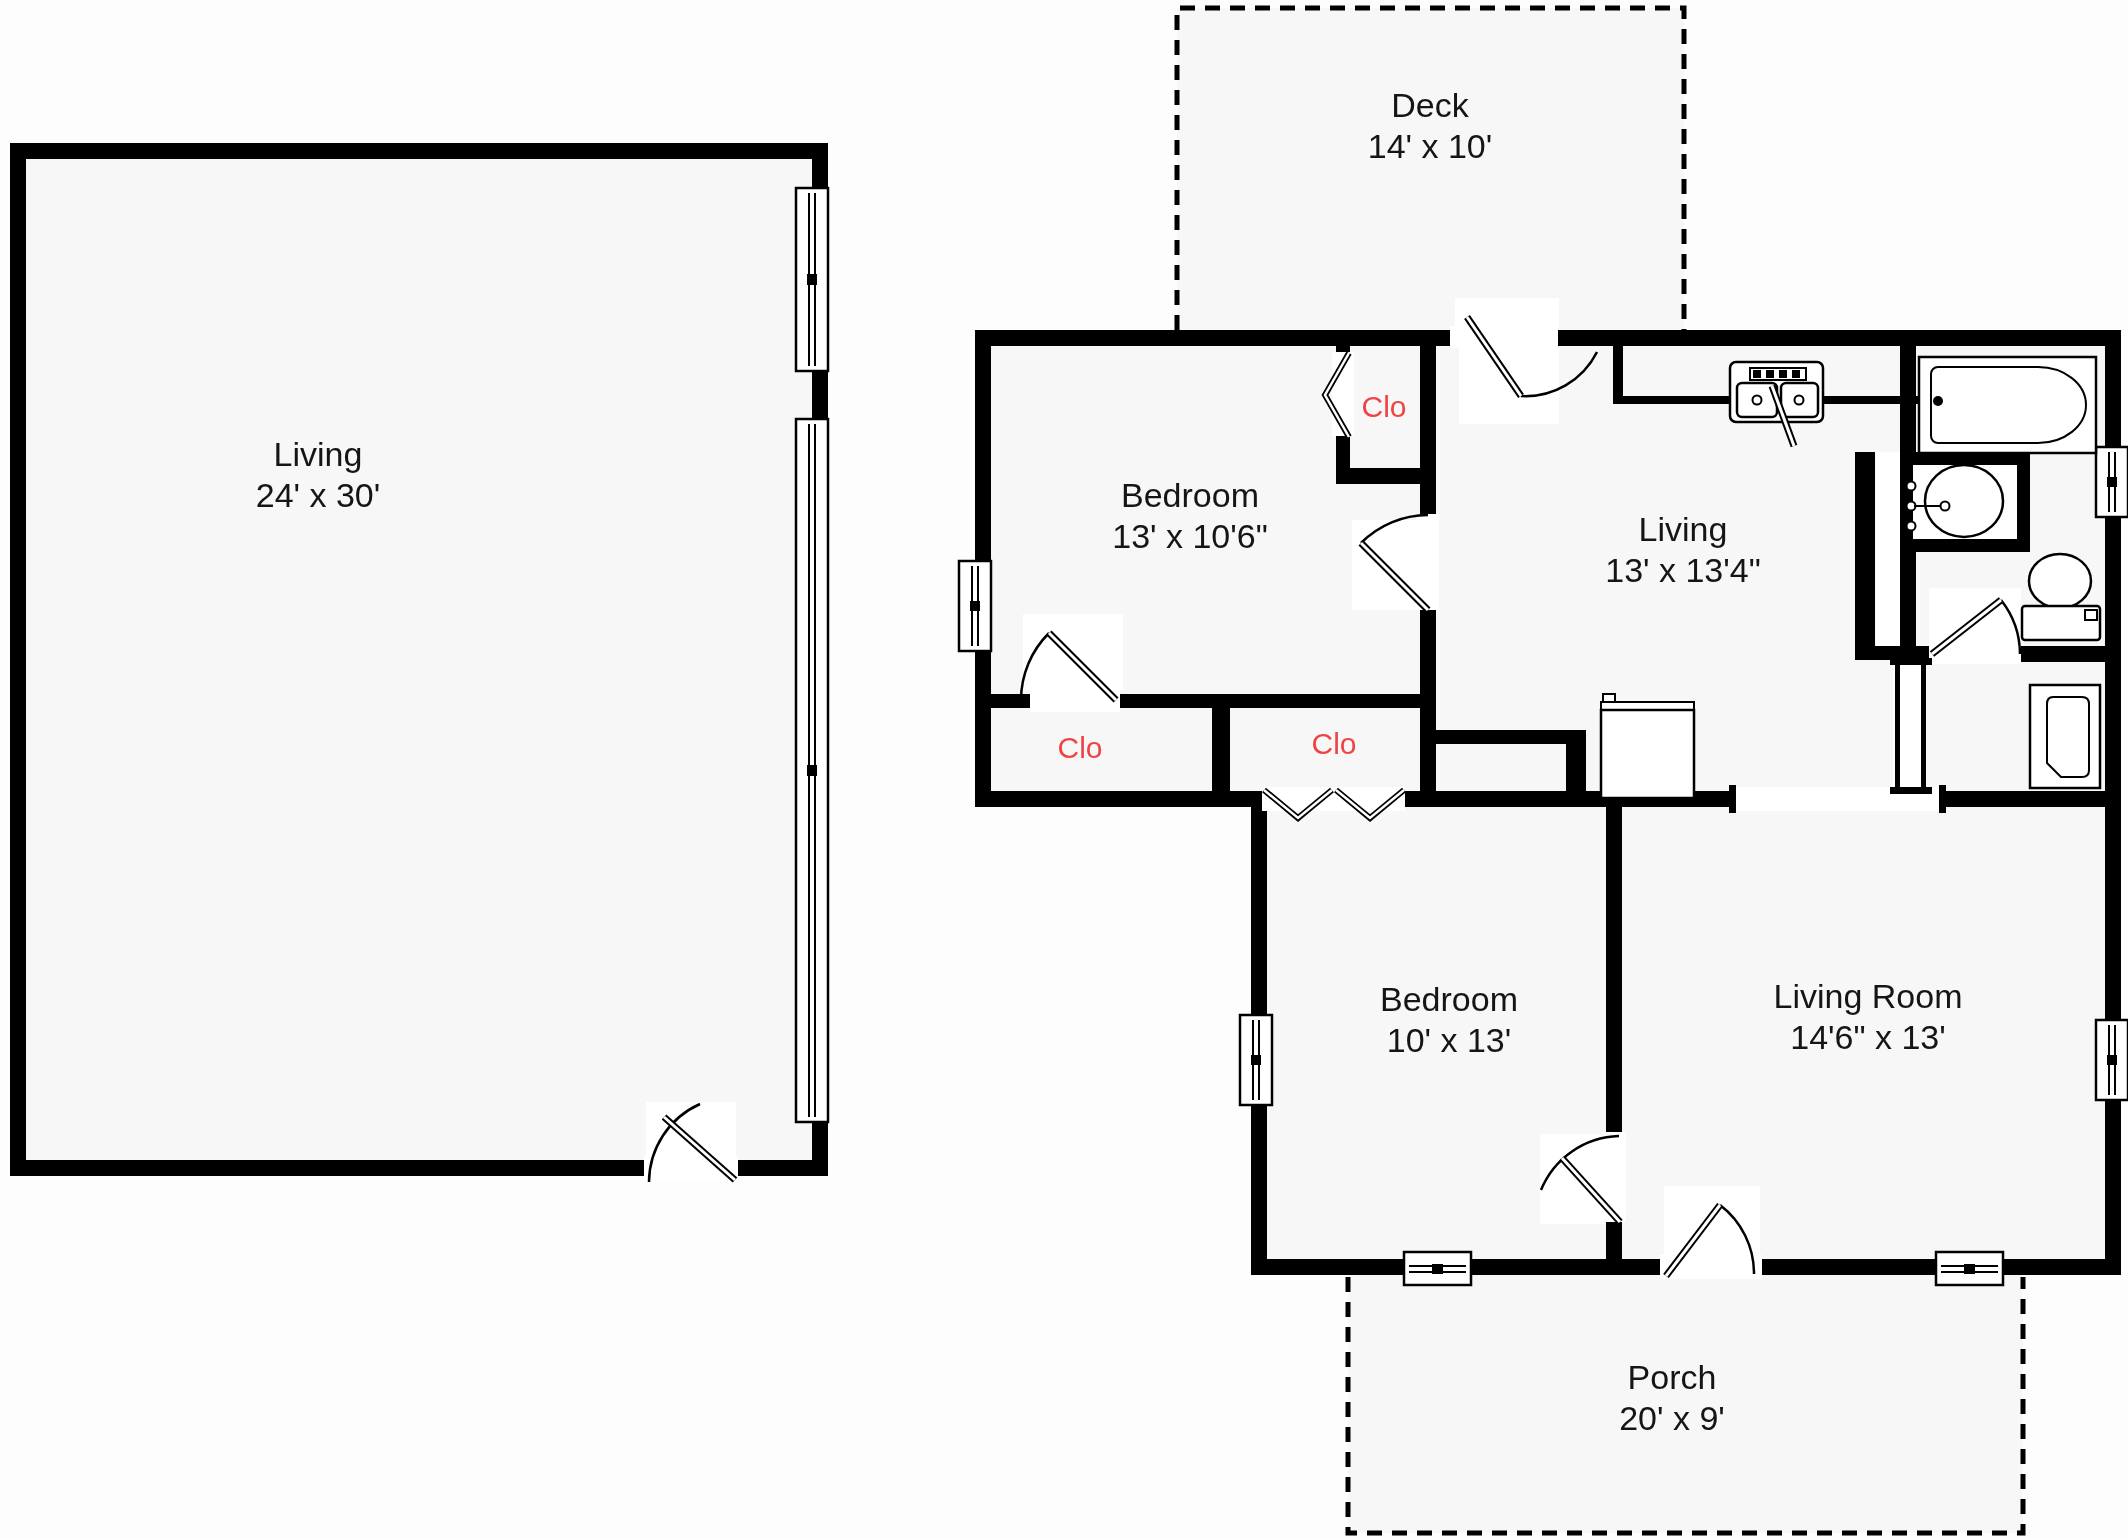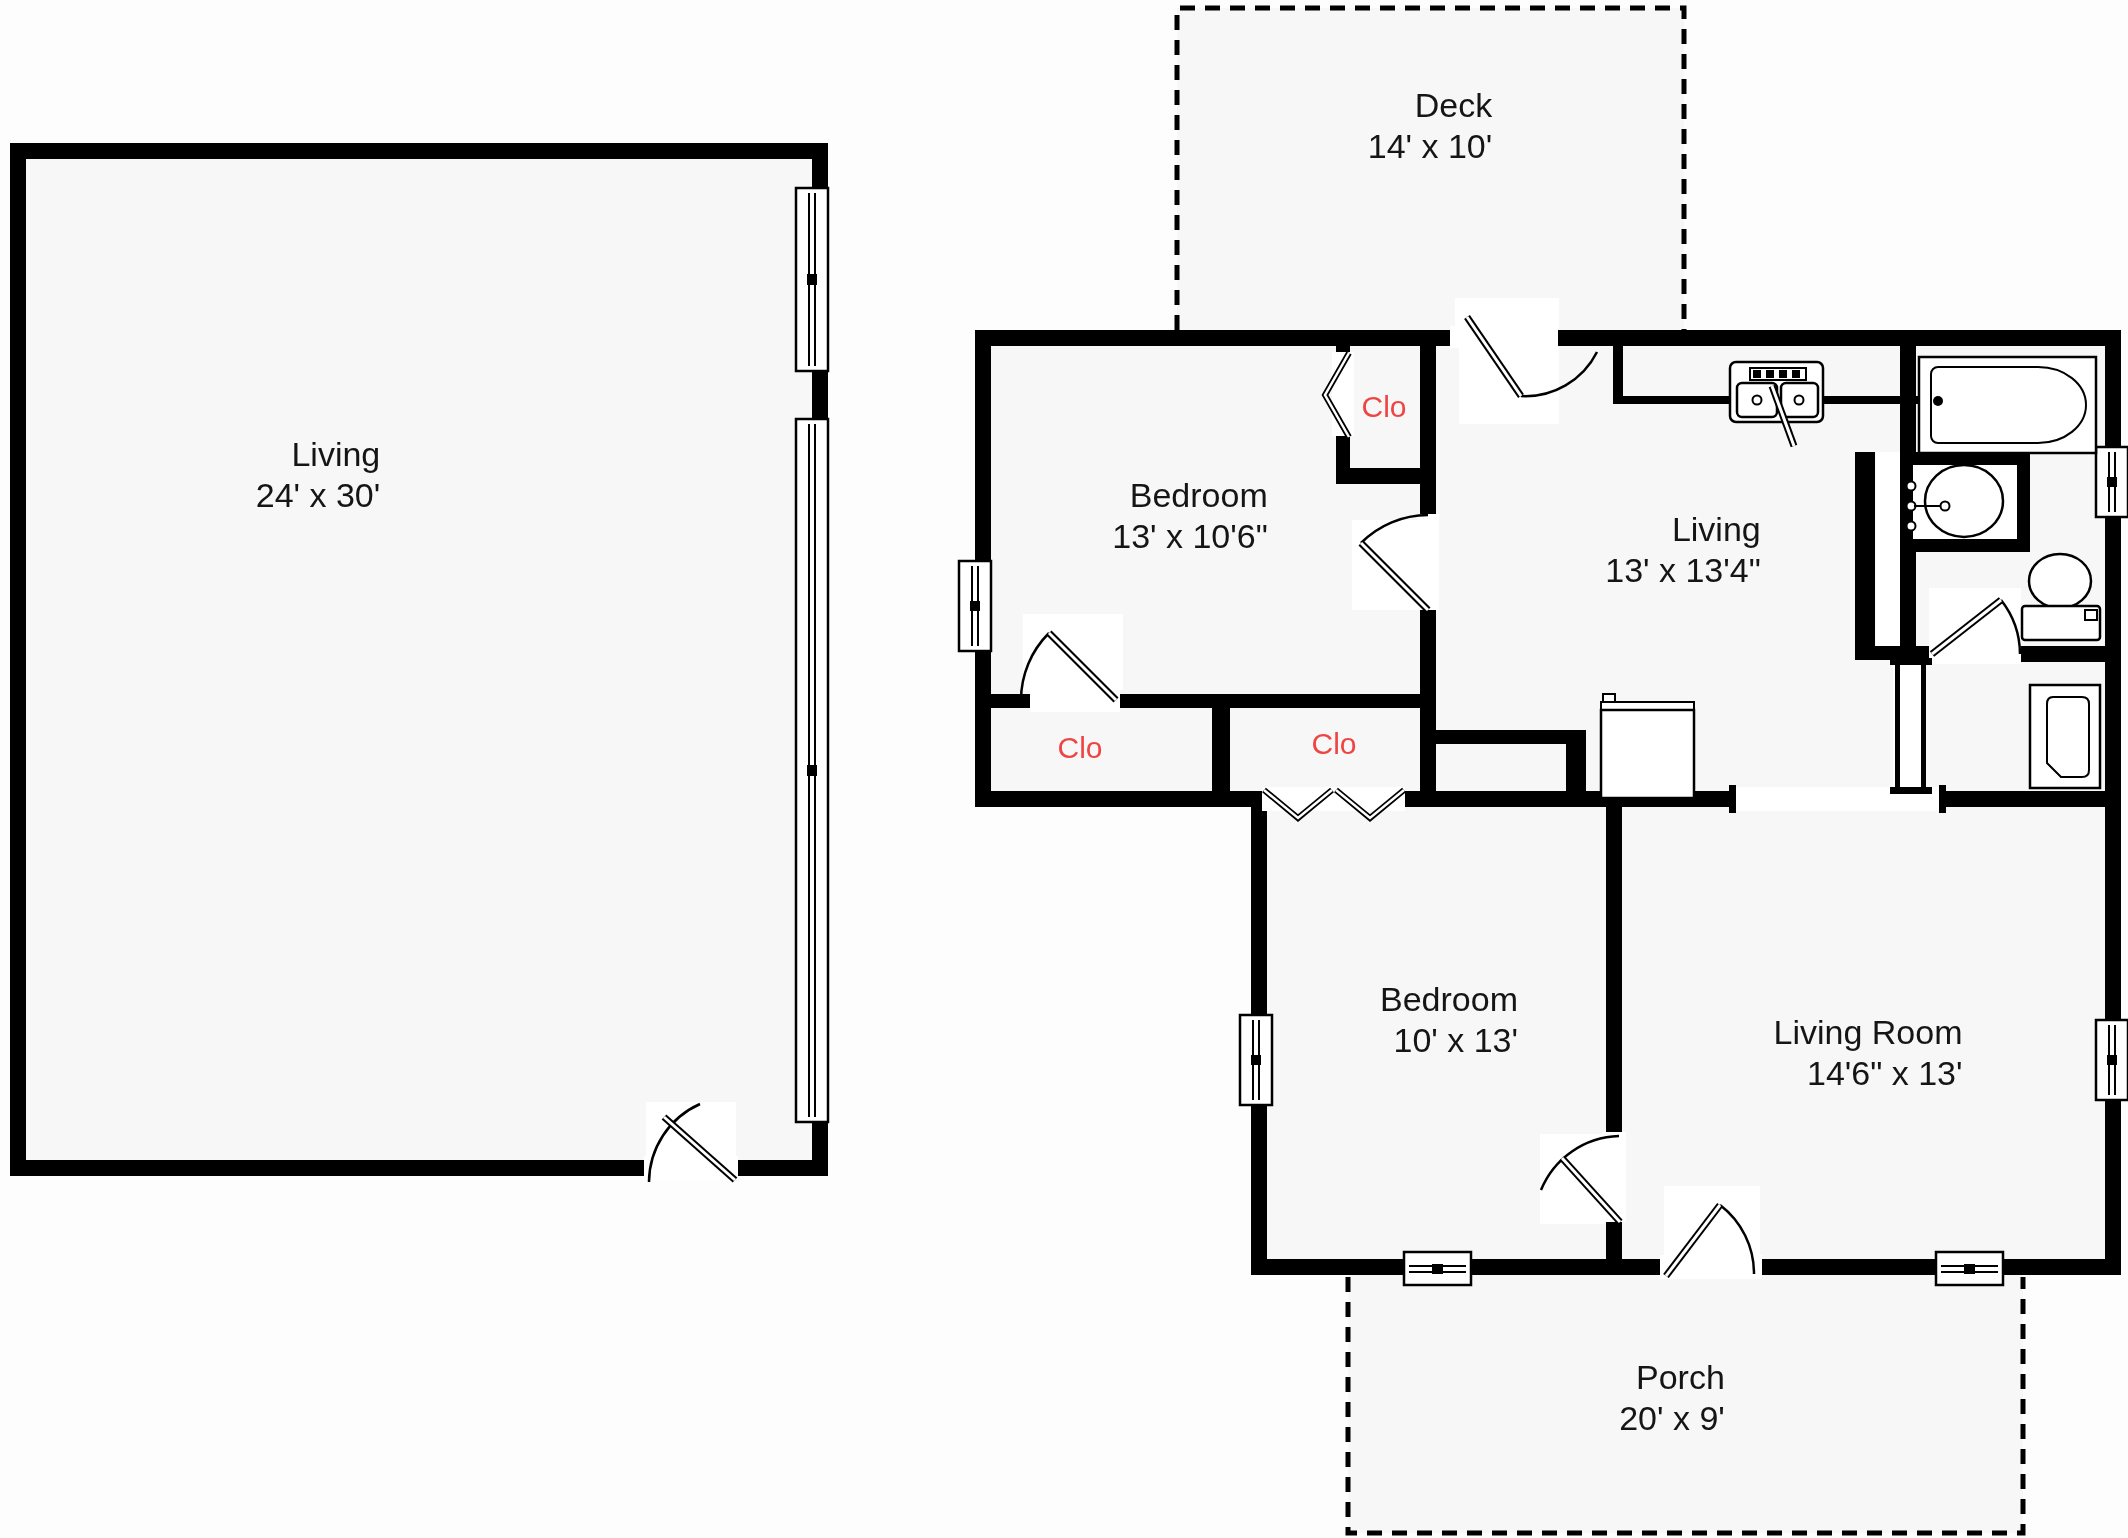--- a/index.html
+++ b/index.html
@@ -1,20 +1,20 @@
 <!DOCTYPE html>
 <html><head>
 <meta charset="utf-8">
 <style>
   html,body{margin:0;padding:0;background:#fdfdfd;}
   .plan{position:relative;width:2128px;height:1538px;background:#fdfdfd;overflow:hidden;
         font-family:"Liberation Sans", sans-serif;}
   .plan svg{position:absolute;left:0;top:0;}
   .labels{position:absolute;left:0;top:0;width:100%;height:100%;pointer-events:none;}
-  .room-label{position:absolute;transform:translate(-50%,-50%);text-align:right;
+  .room-label{position:absolute;transform:translate(-50%,-50%);text-align:center;
         color:#151515;font-size:34px;line-height:41px;white-space:nowrap;}
   .room-label .nm,.room-label .dm{display:block;}
   .clo-label{position:absolute;transform:translate(-50%,-50%);color:#ef4444;
         font-size:30px;white-space:nowrap;}
   
   .wall{fill:#000;}
   .gap{fill:#fff;}
   .floor{fill:#f7f7f7;}
   .reveal{fill:#fff;}
   .arc{fill:none;stroke:#000;stroke-width:2.5;}
@@ -295,21 +295,21 @@
     <span class="nm">Living</span>
     <span class="dm">13' x 13'4"</span>
   </div>
   <div class="clo-label" style="left:1384px;top:407px;">Clo</div>
   <div class="clo-label" style="left:1080px;top:748px;">Clo</div>
   <div class="clo-label" style="left:1334px;top:744px;">Clo</div>
   <div class="room-label" style="left:1449px;top:1020px;">
     <span class="nm">Bedroom</span>
     <span class="dm">10' x 13'</span>
   </div>
-  <div class="room-label" style="left:1868px;top:1017px;margin-top:36px;">
+  <div class="room-label" style="left:1868px;top:1017px;">
     <span class="nm">Living Room</span>
     <span class="dm">14'6" x 13'</span>
   </div>
   <div class="room-label" style="left:1672px;top:1398px;">
     <span class="nm">Porch</span>
     <span class="dm">20' x 9'</span>
   </div>
 </div>
 
 </div>

